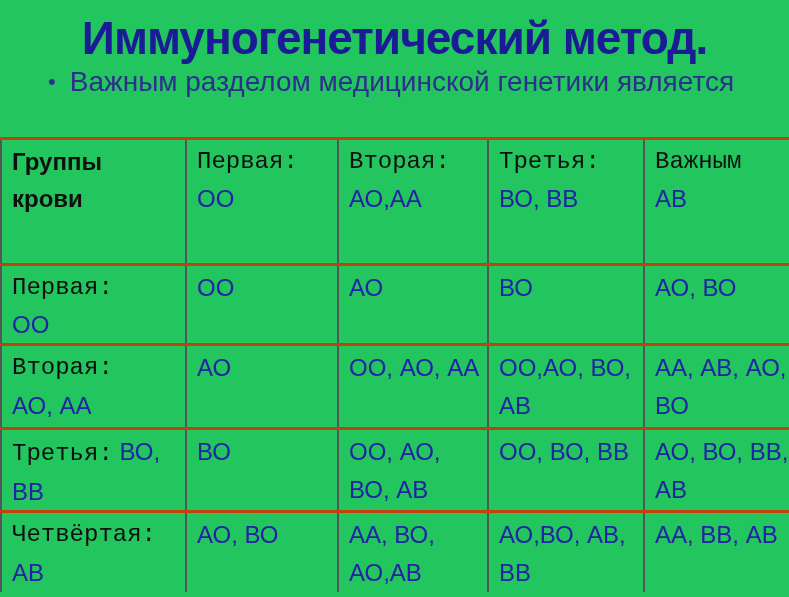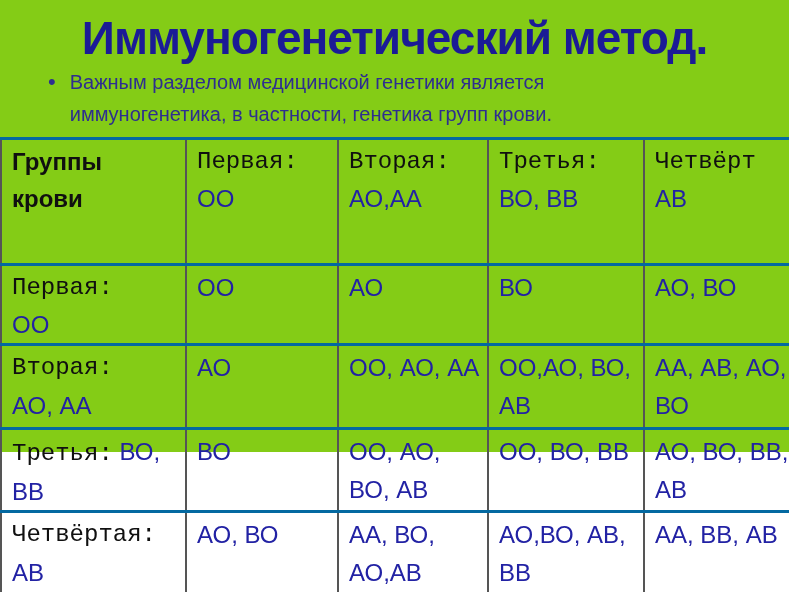--- a/index.html
+++ b/index.html
@@ -7,22 +7,22 @@
     padding: 0;
     width: 789px;
     height: 597px;
     overflow: hidden;
     background: #ffffff;
     font-family: "Liberation Sans", sans-serif;
   }
   .slide {
     position: relative;
     width: 789px;
-    height: 452px;
-    background: #84cc16;
+    height: 597px;
+    background: #22c55e;
   }
   .title {
     margin: 0;
     padding-top: 14px;
     text-align: center;
     font-size: 46px;
     line-height: 1.05;
     font-weight: bold;
     color: #1b1b96;
     letter-spacing: -1px;
@@ -33,35 +33,35 @@
     margin: 4px 30px 0 48px;
   }
   .bullet-glyph {
     color: #2e2e8f;
     font-size: 22px;
     line-height: 32px;
     margin-right: 14px;
   }
   .bullet-text {
     color: #2e2e8f;
-    font-size: 20px;
+    font-size: 28px;
     line-height: 32px;
   }
   .gtable {
     position: absolute;
     left: 0;
     top: 137px;
     border-collapse: collapse;
     table-layout: fixed;
     width: 793px;
     font-size: 24px;
     line-height: 1.55;
   }
   .gtable th, .gtable td {
-    border-top: 3px solid #0369a1;
+    border-top: 3px solid #c2410c;
     border-left: 2px solid #555555;
     vertical-align: top;
     text-align: left;
     padding: 3px 4px 0 10px;
     font-weight: normal;
     overflow: hidden;
   }
   .gtable th:first-child, .gtable td:first-child { border-left: 2px solid #555555; }
   .gtable tr > *:first-child { border-left-color: #555555; }
   .gtable .lbl {
@@ -96,21 +96,20 @@
 <body>
 
 <div class="slide">
 
   <h1 class="title">Иммуногенетический метод.</h1>
 
   <div class="bullet-row">
     <span class="bullet-glyph">•</span>
     <div class="bullet-text">
       <div>Важным разделом медицинской генетики является</div>
-      <div>иммуногенетика, в частности, генетика групп крови.</div>
     </div>
   </div>
 
   <table class="gtable">
     <colgroup>
       <col style="width:185px">
       <col style="width:152px">
       <col style="width:150px">
       <col style="width:156px">
       <col style="width:150px">
@@ -127,21 +126,21 @@
       </th>
       <th>
         <span class="lbl">Вторая:</span>
         <span class="gen">АО,АА</span>
       </th>
       <th>
         <span class="lbl">Третья:</span>
         <span class="gen">ВО, ВВ</span>
       </th>
       <th>
-        <span class="lbl">Четвёрт</span>
+        <span class="lbl">Важным</span>
         <span class="gen">АВ</span>
       </th>
     </tr>
 
     <tr class="row-1">
       <th>
         <span class="lbl">Первая:</span>
         <span class="gen">ОО</span>
       </th>
       <td>

